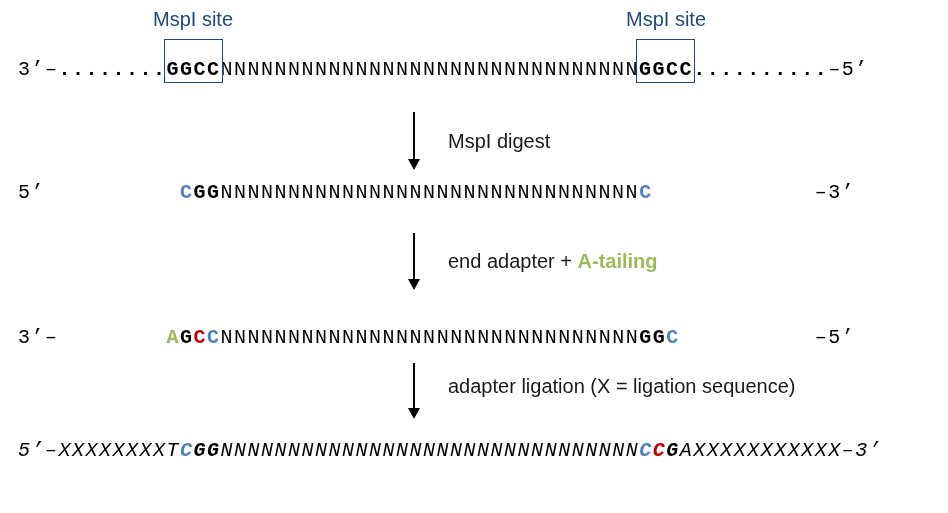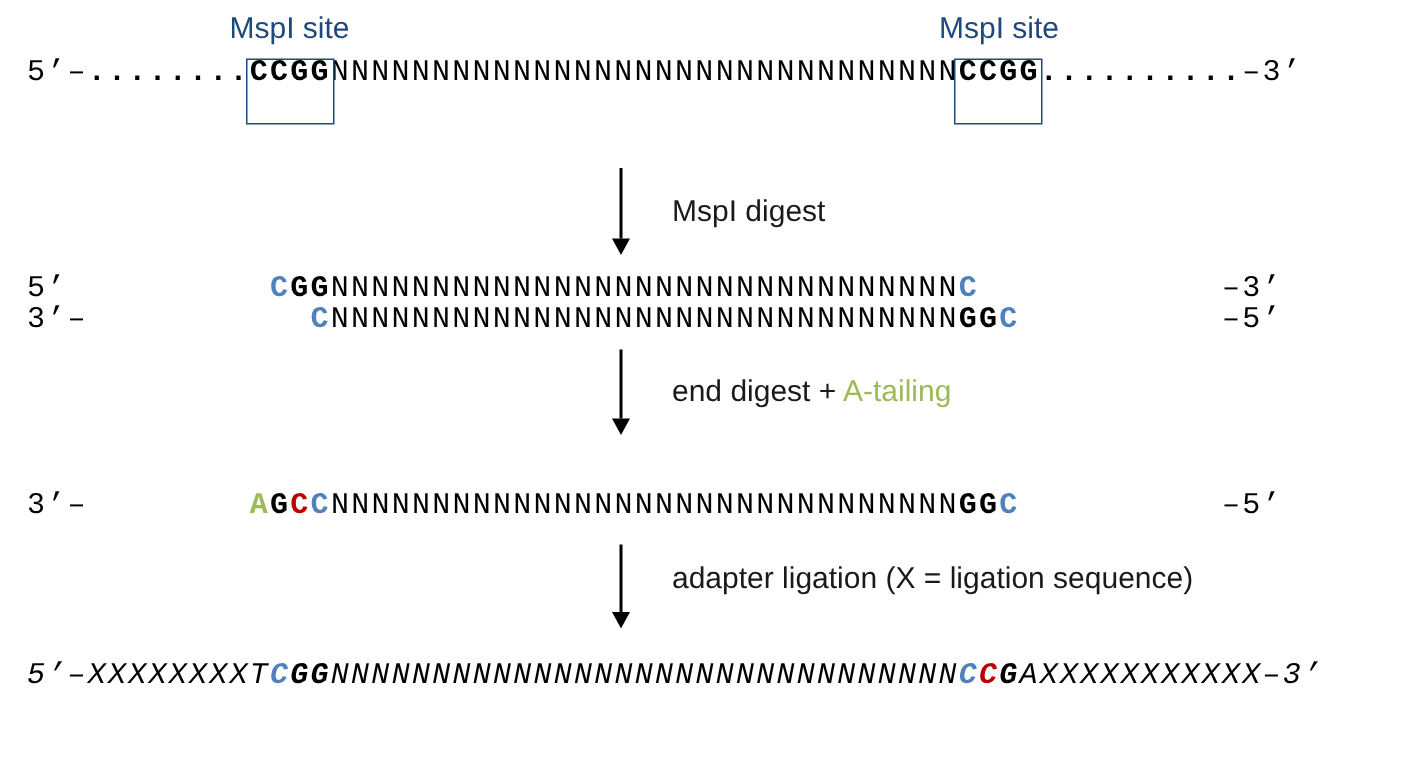--- a/index.html
+++ b/index.html
@@ -23,45 +23,44 @@
   .site-box{
     position:absolute;width:57px;height:42px;top:39px;
     border:1.5px solid var(--darkblue);pointer-events:none;
   }
   .arrow{position:absolute;width:2px;background:#000;left:413px;}
   .arrow::after{
     content:'';position:absolute;left:-5px;bottom:-11px;
     border:6px solid transparent;border-top:11px solid #000;border-bottom:none;
   }
   .step-label{position:absolute;left:448px;font-size:20px;color:#1a1a1a;white-space:nowrap;}
-  .step-olive{color:var(--olive);}
+  .step-olive{color:var(--olive);font-weight:bold;}
 </style>
 </head>
 <body>
 
 <div class="canvas">
 
   <div class="site-label" style="left:193px;">MspI site</div>
   <div class="site-label" style="left:666px;">MspI site</div>
 
-  <div class="seq" style="top:38px;"><span>5’–</span><span class="seg-b">........</span><span class="seg-b">CCGG</span><span>NNNNNNNNNNNNNNNNNNNNNNNNNNNNNNN</span><span class="seg-b">CCGG</span><span class="seg-b">..........</span><span>–3’</span></div>
+  <div class="seq" style="top:59px;"><span>3’–</span><span class="seg-b">........</span><span class="seg-b">GGCC</span><span>NNNNNNNNNNNNNNNNNNNNNNNNNNNNNNN</span><span class="seg-b">GGCC</span><span class="seg-b">..........</span><span>–5’</span></div>
   <div class="site-box" style="left:164px;"></div>
   <div class="site-box" style="left:636px;"></div>
 
   <div class="arrow" style="top:112px;height:47px;"></div>
   <div class="step-label" style="top:130px;text-align:center;">
     <span>MspI digest</span>
   </div>
 
   <div class="seq" style="top:182px;font-family:Liberation Mono, monospace;"><span>5’          </span><span class="seg-blue">C</span><span class="seg-b">GG</span><span>NNNNNNNNNNNNNNNNNNNNNNNNNNNNNNN</span><span class="seg-blue">C</span><span>            </span><span>–3’</span></div>
-  <div class="seq" style="top:203px;"><span>3’–</span><span>           </span><span class="seg-blue">C</span><span>NNNNNNNNNNNNNNNNNNNNNNNNNNNNNNN</span><span class="seg-b">GG</span><span class="seg-blue">C</span><span>          </span><span>–5’</span></div>
 
   <div class="arrow" style="top:233px;height:46px;"></div>
   <div class="step-label" style="top:250px;">
-    <span>end digest + </span><span class="step-olive">A-tailing</span>
+    <span>end adapter + </span><span class="step-olive">A-tailing</span>
   </div>
 
   <div class="seq" style="top:327px;"><span>3’–</span><span>        </span><span class="seg-olive">A</span><span class="seg-b">G</span><span class="seg-red">C</span><span class="seg-blue">C</span><span>NNNNNNNNNNNNNNNNNNNNNNNNNNNNNNN</span><span class="seg-b">GG</span><span class="seg-blue">C</span><span>          </span><span>–5’</span></div>
 
   <div class="arrow" style="top:363px;height:45px;"></div>
   <div class="step-label" style="top:375px;">
     <span>adapter ligation (X = ligation sequence)</span>
   </div>
 
   <div class="seq" style="top:440px;font-style:italic;"><span>5’–</span><span>XXXXXXXX</span><span>T</span><span class="seg-blue">C</span><span class="seg-b">GG</span><span>NNNNNNNNNNNNNNNNNNNNNNNNNNNNNNN</span><span class="seg-blue">C</span><span class="seg-red">C</span><span class="seg-b">G</span><span>A</span><span>XXXXXXXXXXX</span><span>–3’</span></div>

